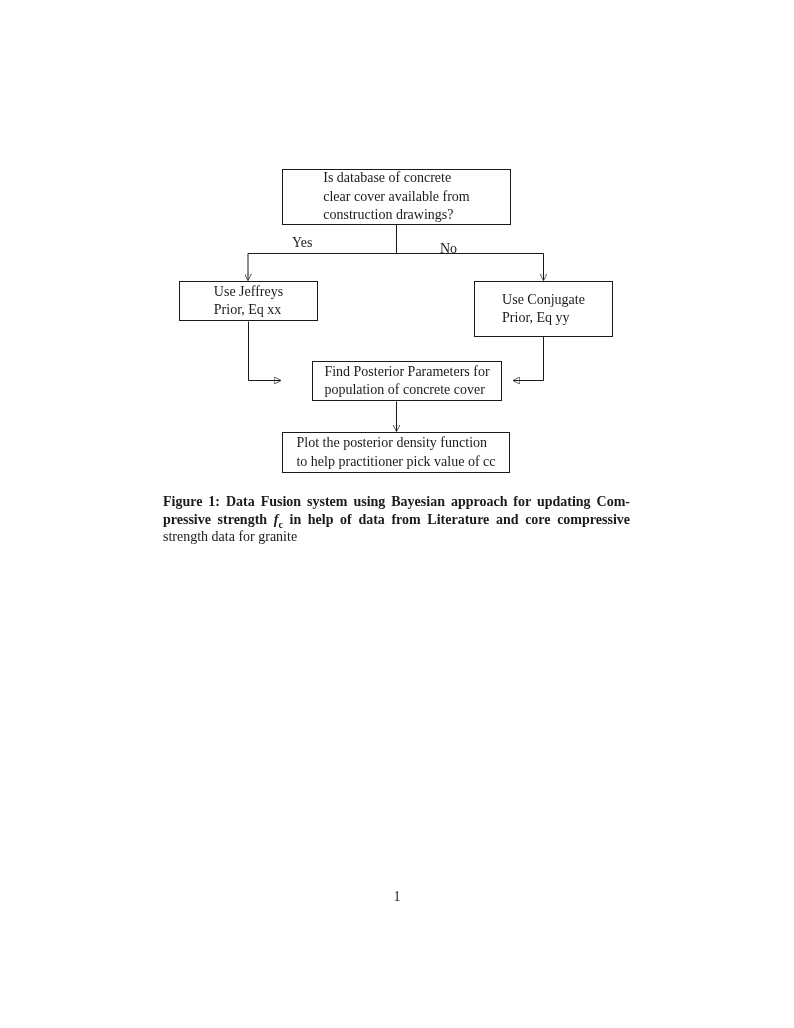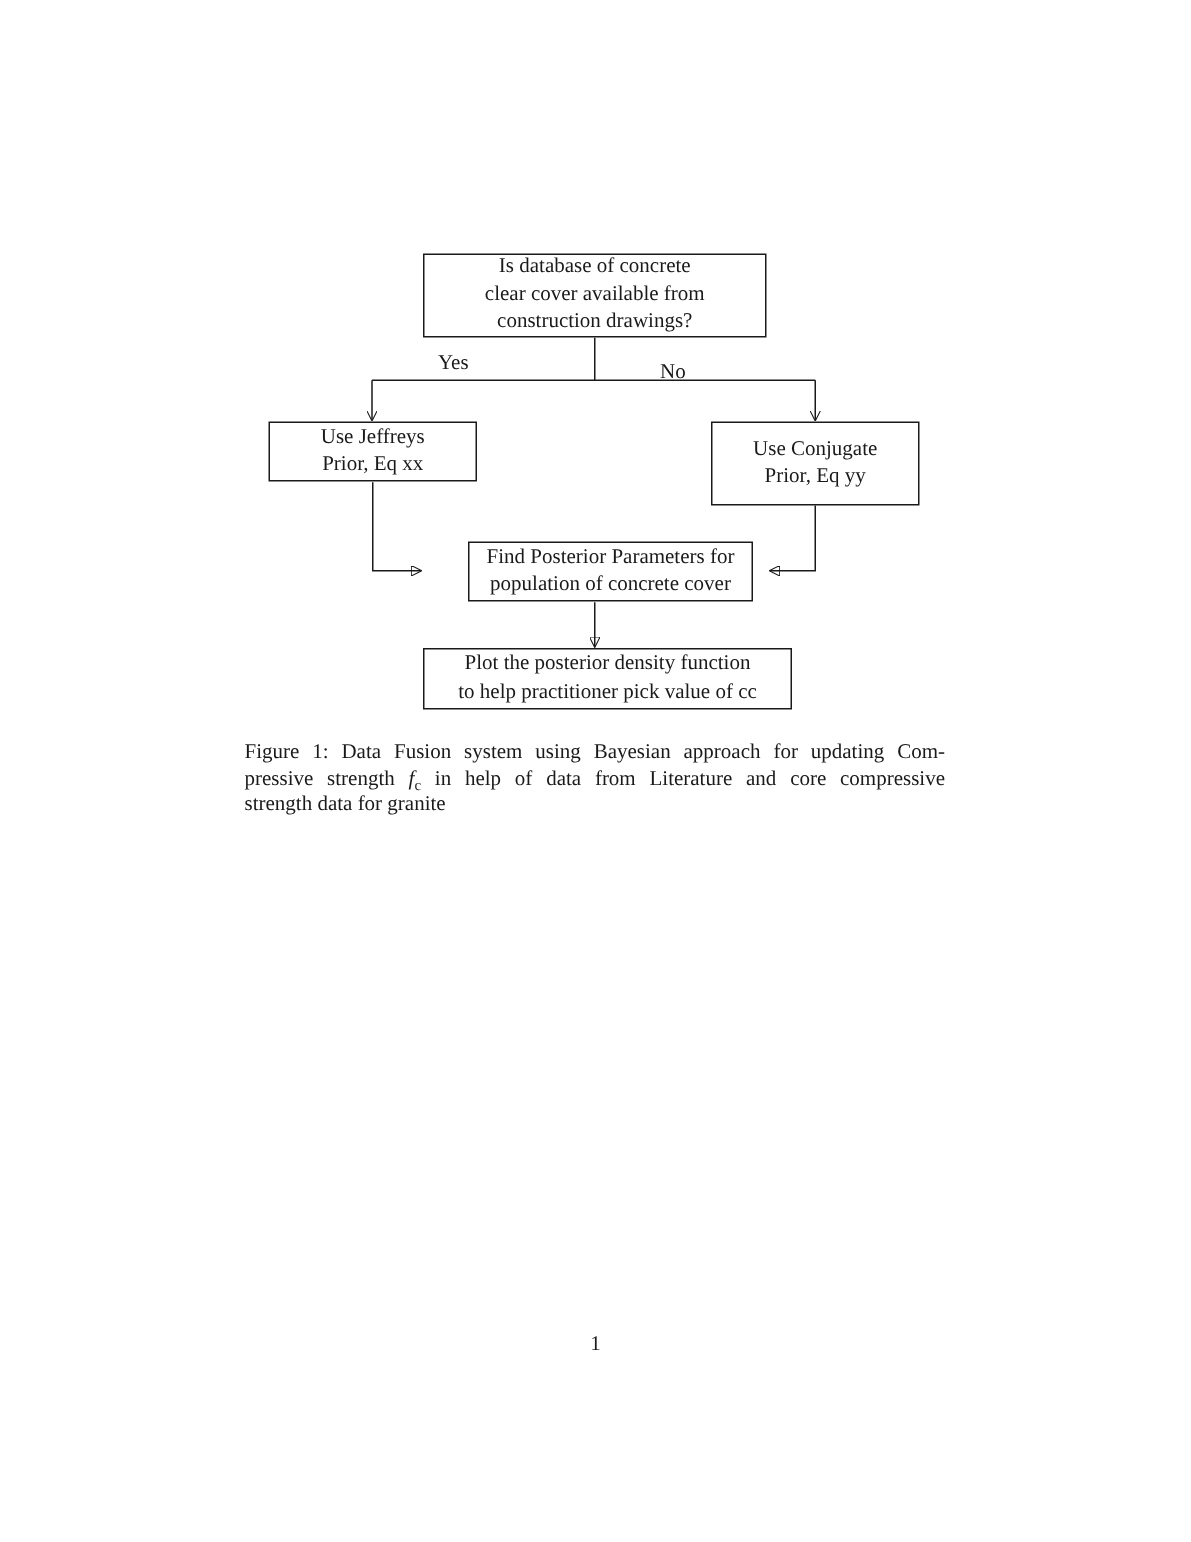--- a/index.html
+++ b/index.html
@@ -29,48 +29,47 @@
     fill: none;
   }
   .node {
     position: absolute;
     box-sizing: border-box;
     border: 1px solid #1a1a1a;
     background: #ffffff;
     display: flex;
     align-items: center;
     justify-content: center;
-    text-align: center;
     white-space: pre-line;
     font-size: 14px;
     line-height: 18.5px;
   }
   .box-decision { left: 282px; top: 169px; width: 229px; height: 56px; }
   .box-jeffreys { left: 179px; top: 281px; width: 139px; height: 40px; }
   .box-conjugate { left: 474px; top: 281px; width: 139px; height: 56px; }
   .box-posterior { left: 282px; top: 361px; width: 190px; height: 40px; margin-left: 30px; }
-  .box-plot     { left: 282px; top: 432px; width: 246px; height: 41px; }
+  .box-plot     { left: 282px; top: 432px; width: 228px; height: 41px; }
   .branch-label {
     position: absolute;
     width: 60px;
     font-size: 14px;
     line-height: 16px;
   }
   .label-yes { left: 292px; top: 235px; }
   .label-no  { left: 440px; top: 225px; margin-top: 16px; }
   .caption {
     position: absolute;
     left: 163px;
     top: 493px;
     width: 467px;
     font-size: 14px;
     line-height: 17.5px;
   }
   .cap-line { width: 100%; }
-  .cap-just { text-align: justify; text-align-last: justify; }
+  .cap-just { text-align: justify; text-align-last: justify; font-weight: bold; }
   .caption i { font-style: italic; }
   .caption sub { font-size: 10px; line-height: 0; }
   .page-number {
     position: absolute;
     left: 0;
     top: 889px;
     width: 794px;
     text-align: center;
     font-size: 14px;
   }

